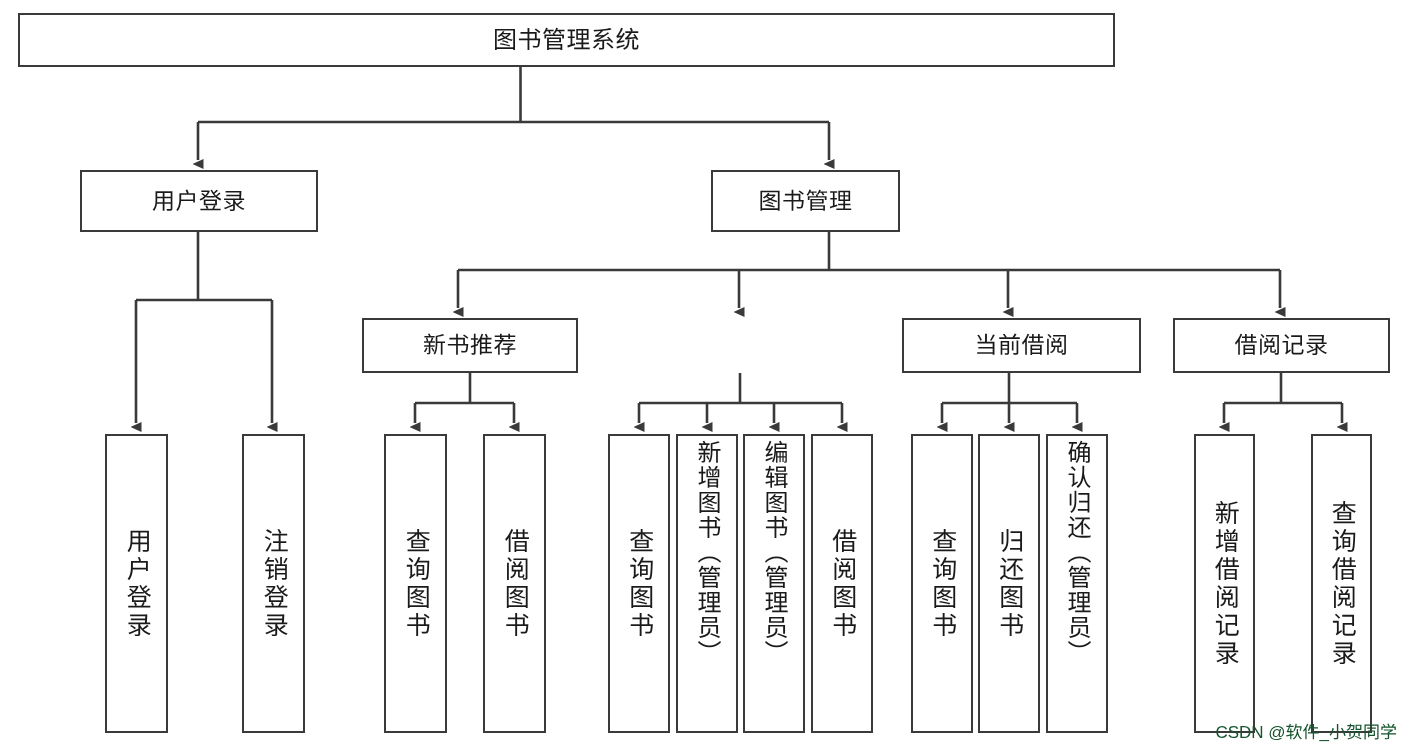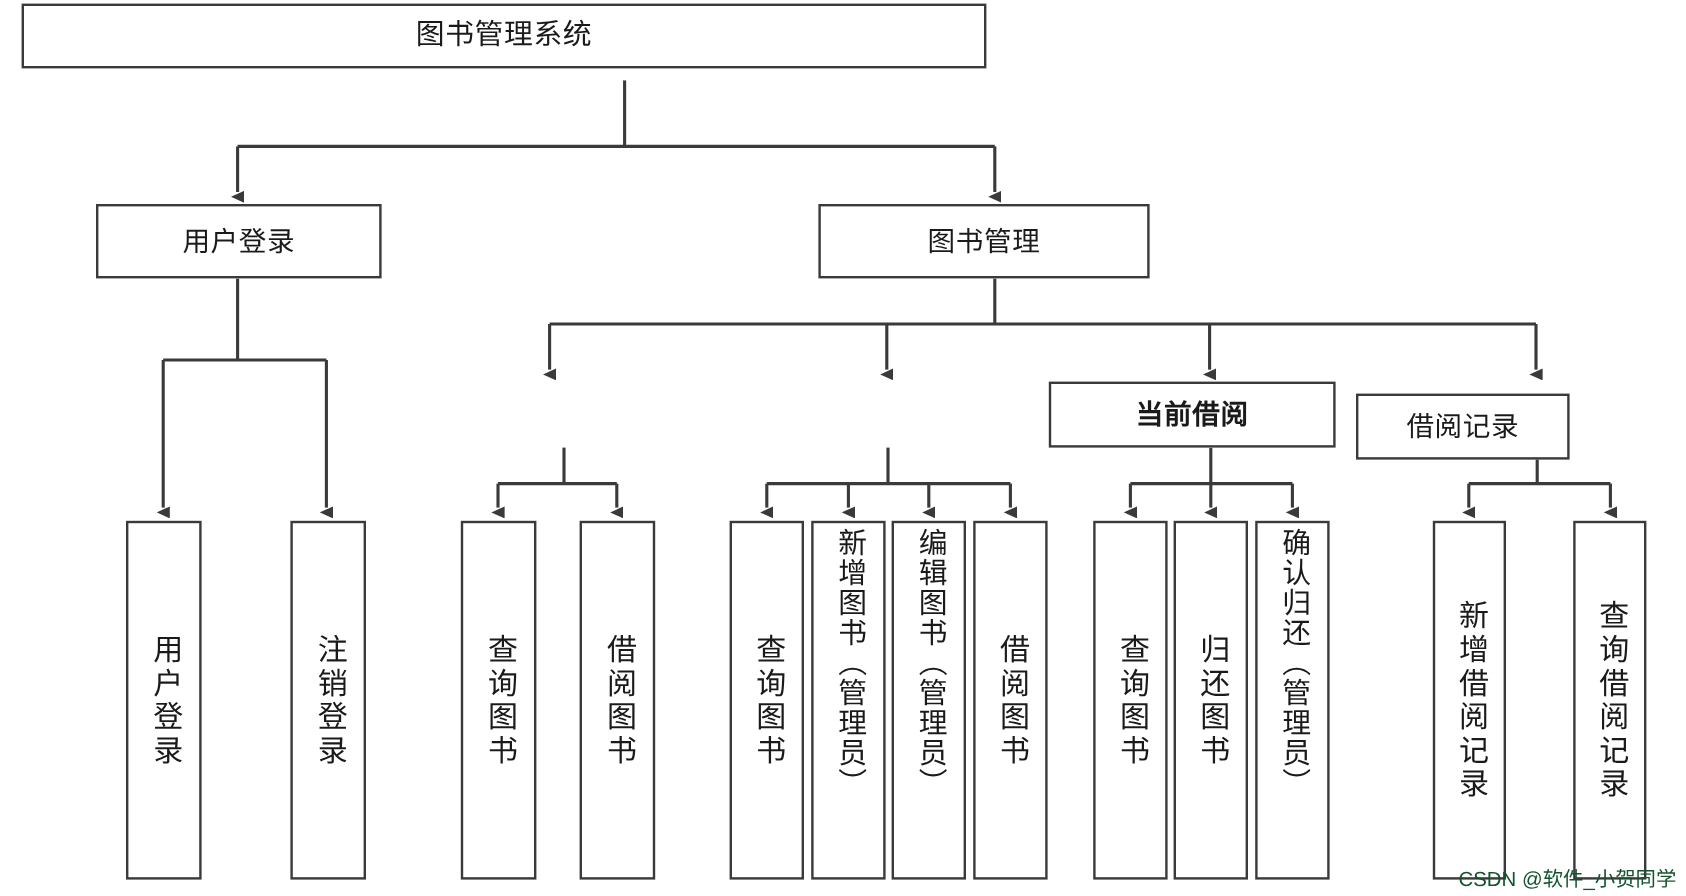--- a/index.html
+++ b/index.html
@@ -129,39 +129,42 @@
       <path d="M1009,403 L1009,423" marker-end="url(#arrow)"></path>
       <path d="M1077,403 L1077,423" marker-end="url(#arrow)"></path>
 
       <path d="M1281,373 L1281,403"></path>
       <path d="M1224,403 L1342,403"></path>
       <path d="M1224,403 L1224,423" marker-end="url(#arrow)"></path>
       <path d="M1342,403 L1342,423" marker-end="url(#arrow)"></path>
     </g>
   </svg>
 
-  <div class="node horiz root" style="left:18px; top:3px; width:804px; height:54px;">
+  <div class="node horiz root" style="left:18px; top:13px; width:1097px; height:54px;">
     <span class="lbl">图书管理系统</span>
   </div>
 
   <div class="node horiz" style="left:80px; top:170px; width:238px; height:62px;">
     <span class="lbl">用户登录</span>
   </div>
 
-  <div class="node horiz" style="left:682px; top:170px; width:276px; height:62px;">
+  <div class="node horiz" style="left:711px; top:170px; width:189px; height:62px;">
     <span class="lbl">图书管理</span>
   </div>
 
-
-
-  <div class="node horiz" style="left:874px; top:318px; width:239px; height:55px;font-weight:bold;">
+  <div class="node horiz" style="left:362px; top:318px; width:216px; height:55px;">
+    <span class="lbl">新书推荐</span>
+  </div>
+
+
+  <div class="node horiz" style="left:902px; top:318px; width:239px; height:55px;">
     <span class="lbl">当前借阅</span>
   </div>
 
-  <div class="node horiz" style="left:1130px; top:318px; width:178px; height:55px;margin-top:10px;">
+  <div class="node horiz" style="left:1173px; top:318px; width:217px; height:55px;">
     <span class="lbl">借阅记录</span>
   </div>
 
   <div class="node vert centered" style="left:105px; top:434px; width:63px; height:299px;">
     <span class="lbl">用户登录</span>
   </div>
 
   <div class="node vert centered" style="left:242px; top:434px; width:63px; height:299px;">
     <span class="lbl">注销登录</span>
   </div>

